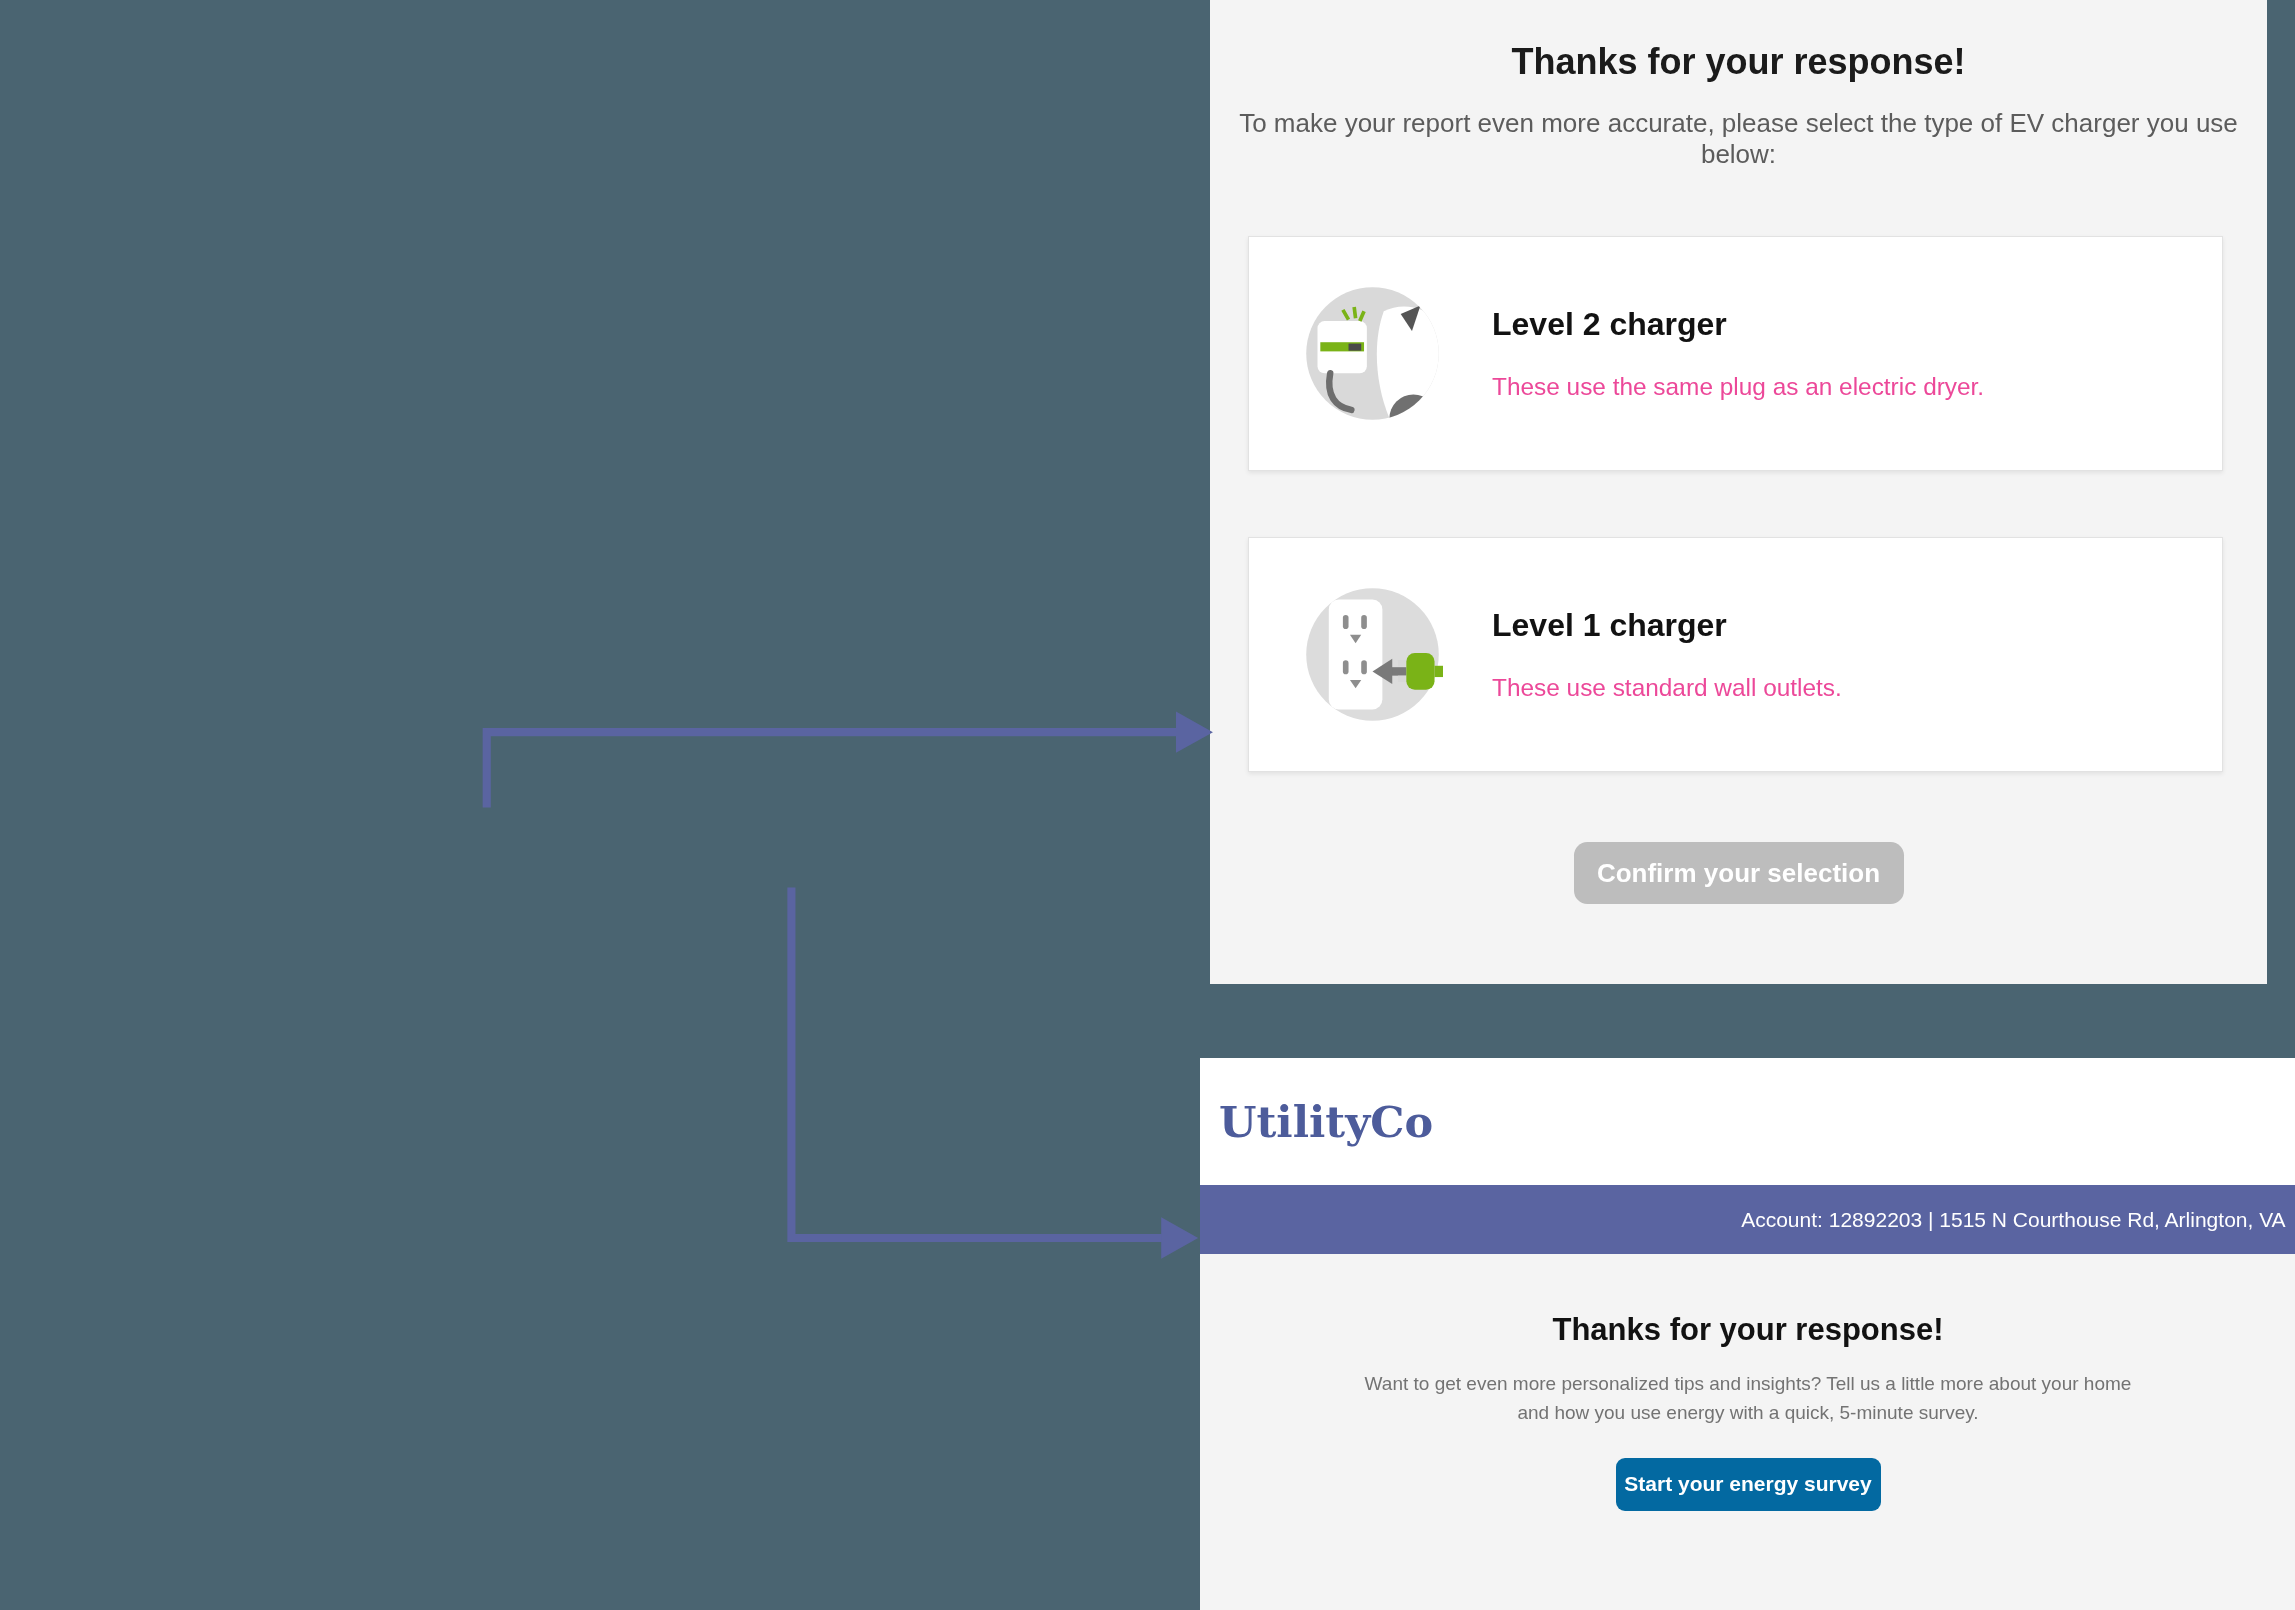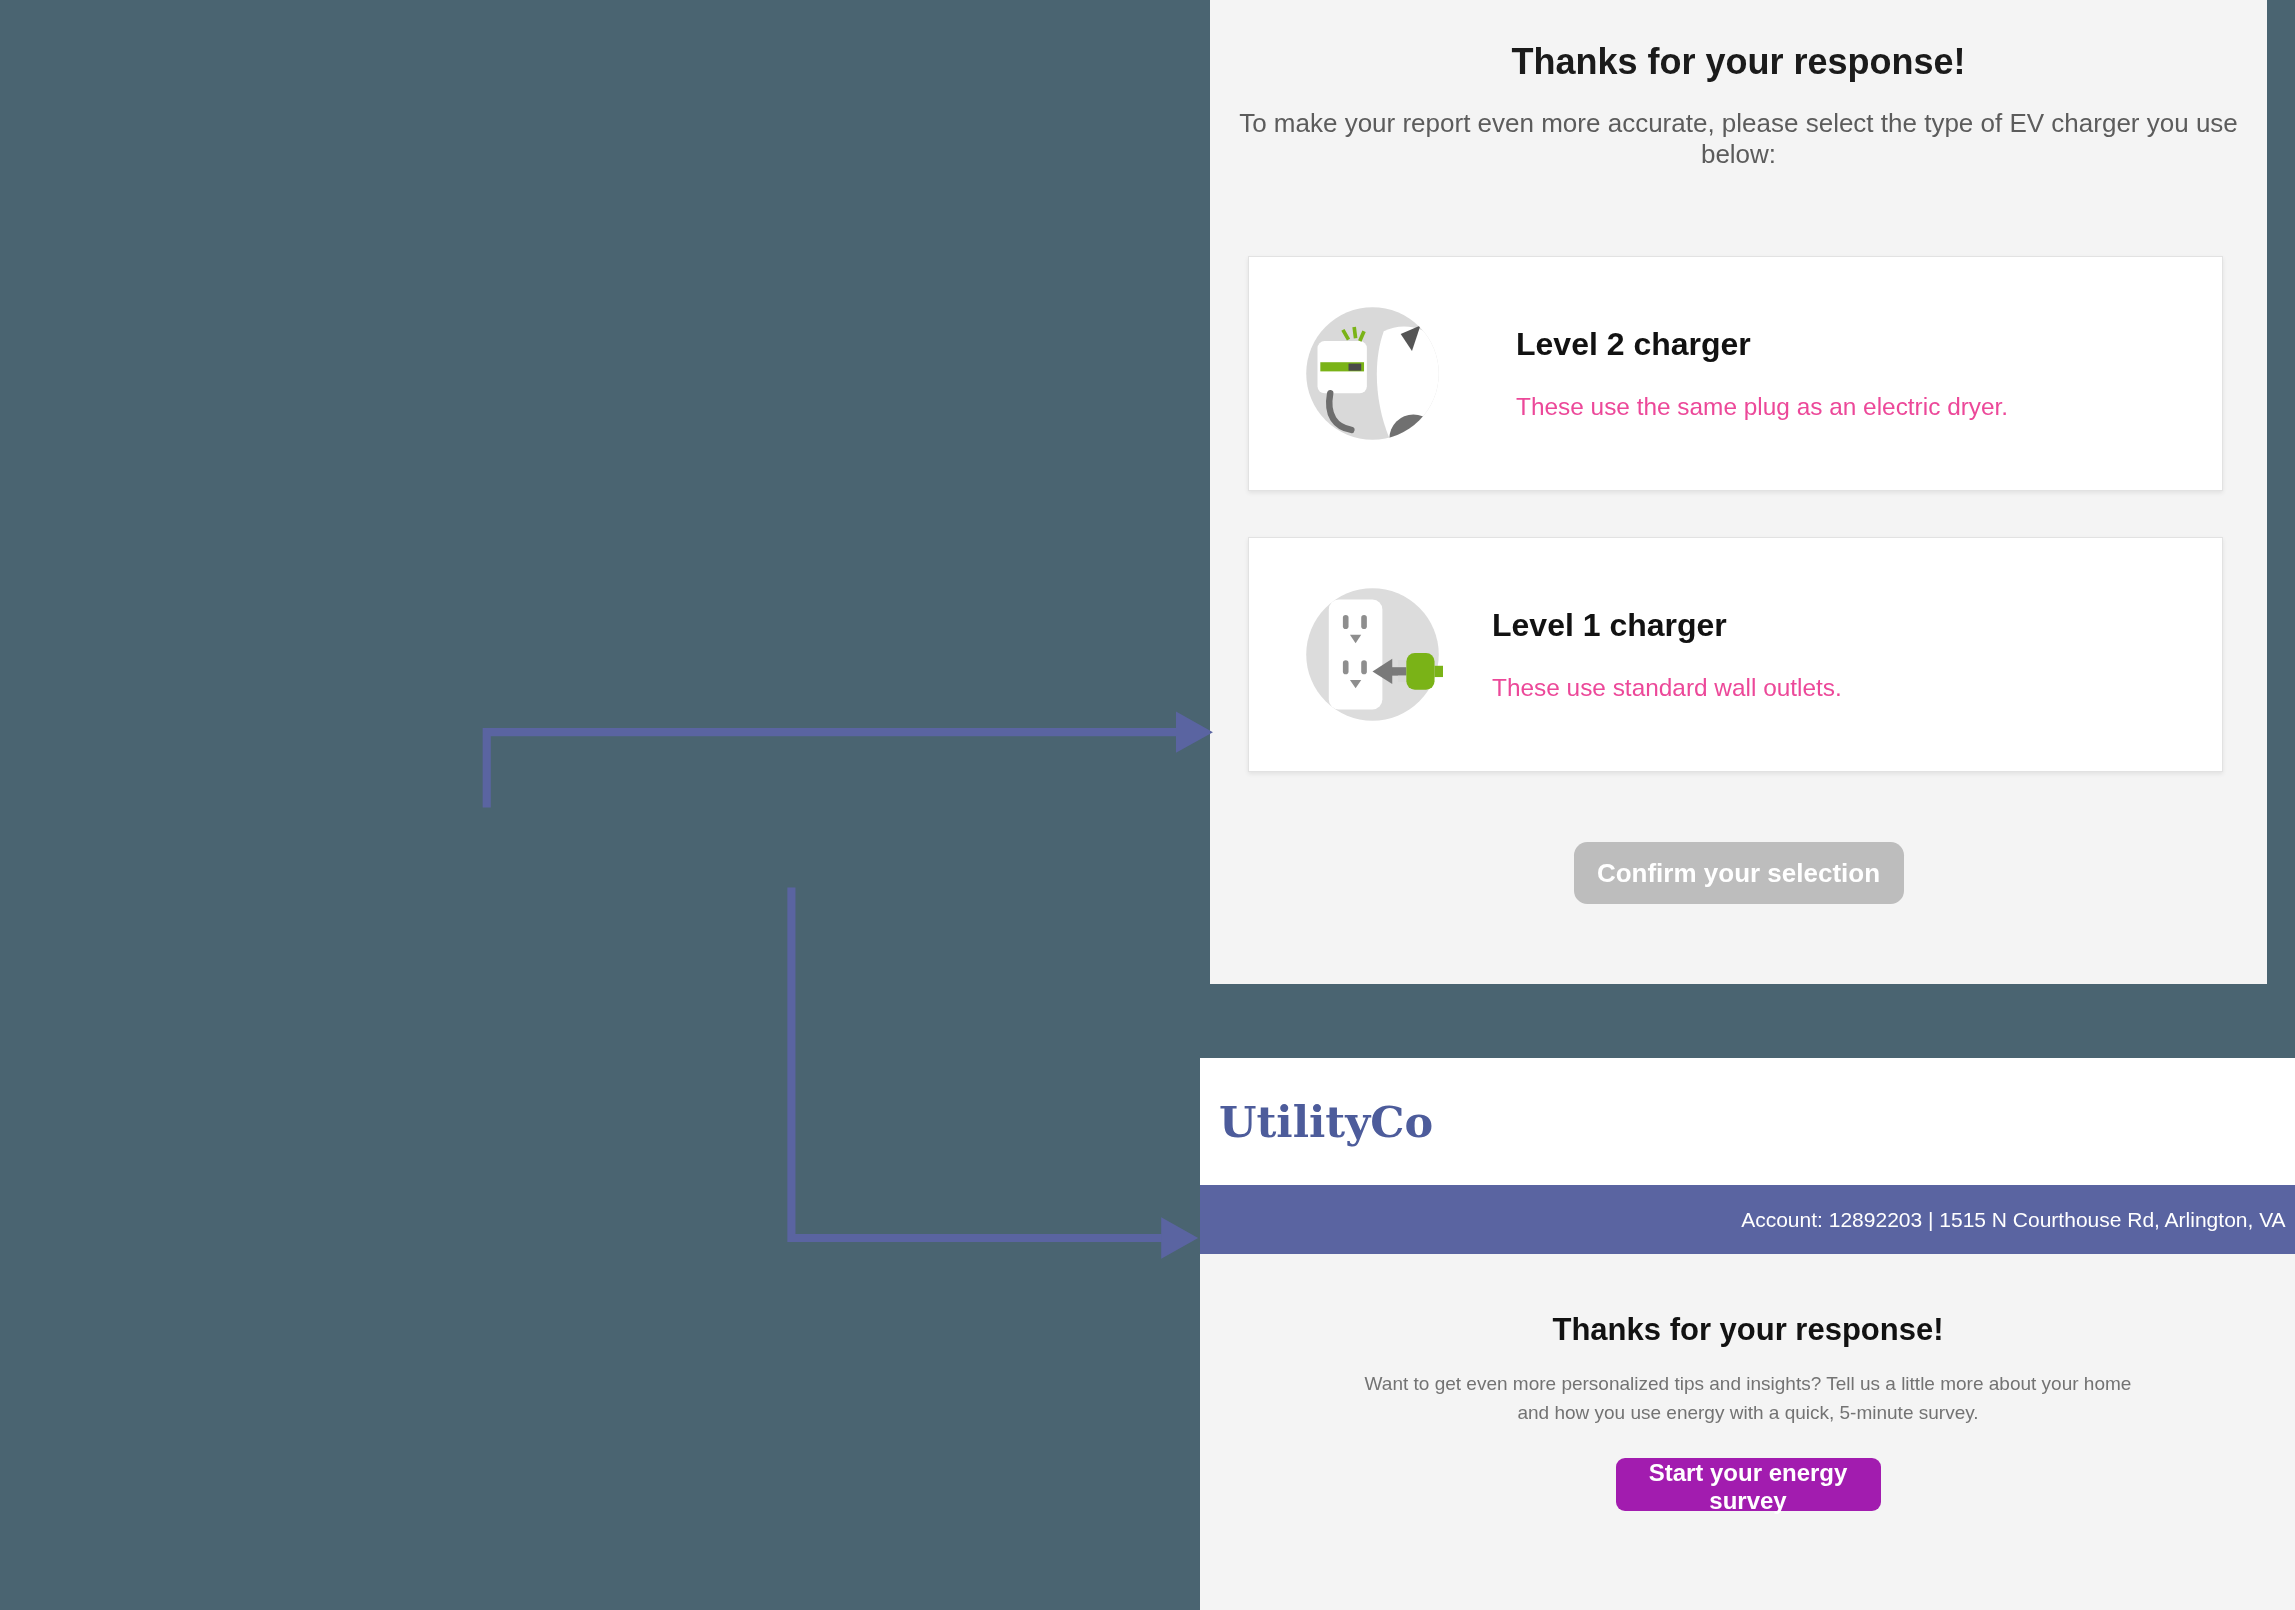--- a/index.html
+++ b/index.html
@@ -18,43 +18,43 @@
   .choice.yes{left:43px;width:481px;}
   .choice.no{left:563px;width:479px;}
 
   
   .panel-top{position:absolute;left:1210px;top:0;width:1057px;height:984px;background:#F4F4F4;}
   .pt-title{margin:41px 0 0;text-align:center;font-size:36px;font-weight:bold;color:#1b1b1b;}
   .pt-sub{margin:25px 0 0;text-align:center;font-size:26px;color:#5C5C5C;}
   .card{position:absolute;left:38px;width:975px;height:235px;background:#fff;
         border:0.7px solid #E2E2E2;box-shadow:0 2.2px 4.4px rgba(0,0,0,.08);
         display:flex;align-items:center;box-sizing:border-box;cursor:pointer;}
-  .card.c1{top:256px;gap:24px;} .card.c2{top:537px;}
+  .card.c1{top:236px;} .card.c2{top:537px;}
   .card-icon{width:141px;height:141px;margin-left:53px;flex:0 0 auto;}
   .card-icon svg{width:100%;height:100%;display:block;}
   .card-text{margin-left:49px;}
   .card-title{margin:0;font-size:32px;font-weight:bold;color:#121212;}
   .card-desc{margin:30px 0 0;font-size:24.4px;color:#ec4899;}
   .confirm-btn{position:absolute;top:842px;left:50%;transform:translateX(-50%);
                width:330px;height:62px;border:none;border-radius:13.3px;background:#BDBDBD;
                color:#fff;font-family:"Liberation Sans",sans-serif;
                font-size:26px;font-weight:bold;cursor:default;}
 
   
   .panel-bottom{position:absolute;left:1200px;top:1058px;width:1096px;height:553px;background:#F4F4F4;}
   .pb-header{height:127px;background:#fff;display:flex;align-items:center;}
   .logo{margin-left:19px;font-family:"DejaVu Serif",serif;font-weight:bold;
         font-size:43px;color:#4D5C9B;}
   .account-bar{height:69px;background:#5A64A1;display:flex;align-items:center;justify-content:flex-end;}
   .account-text{margin-right:10.4px;color:#fff;font-size:21px;}
   .pb-title{margin:58px 0 0;text-align:center;font-size:31px;font-weight:bold;color:#121212;}
   .pb-body{margin:21px auto 0;width:799px;text-align:center;font-size:19px;line-height:1.55;color:#737373;}
   .cta-btn{display:block;margin:30px auto 0;width:265px;height:53px;border:none;border-radius:9px;
-           background:#a21caf;color:#fff;font-family:"Liberation Sans",sans-serif;
-           font-size:24px;font-weight:bold;cursor:pointer;}
+           background:#0369a1;color:#fff;font-family:"Liberation Sans",sans-serif;
+           font-size:21px;font-weight:bold;cursor:pointer;}
 
   
   .connectors{position:absolute;left:0;top:0;width:2295px;height:1610px;pointer-events:none;}
 </style>
 </head>
 <body>
 
 <div class="stage">
 
   <section class="panel-top">

